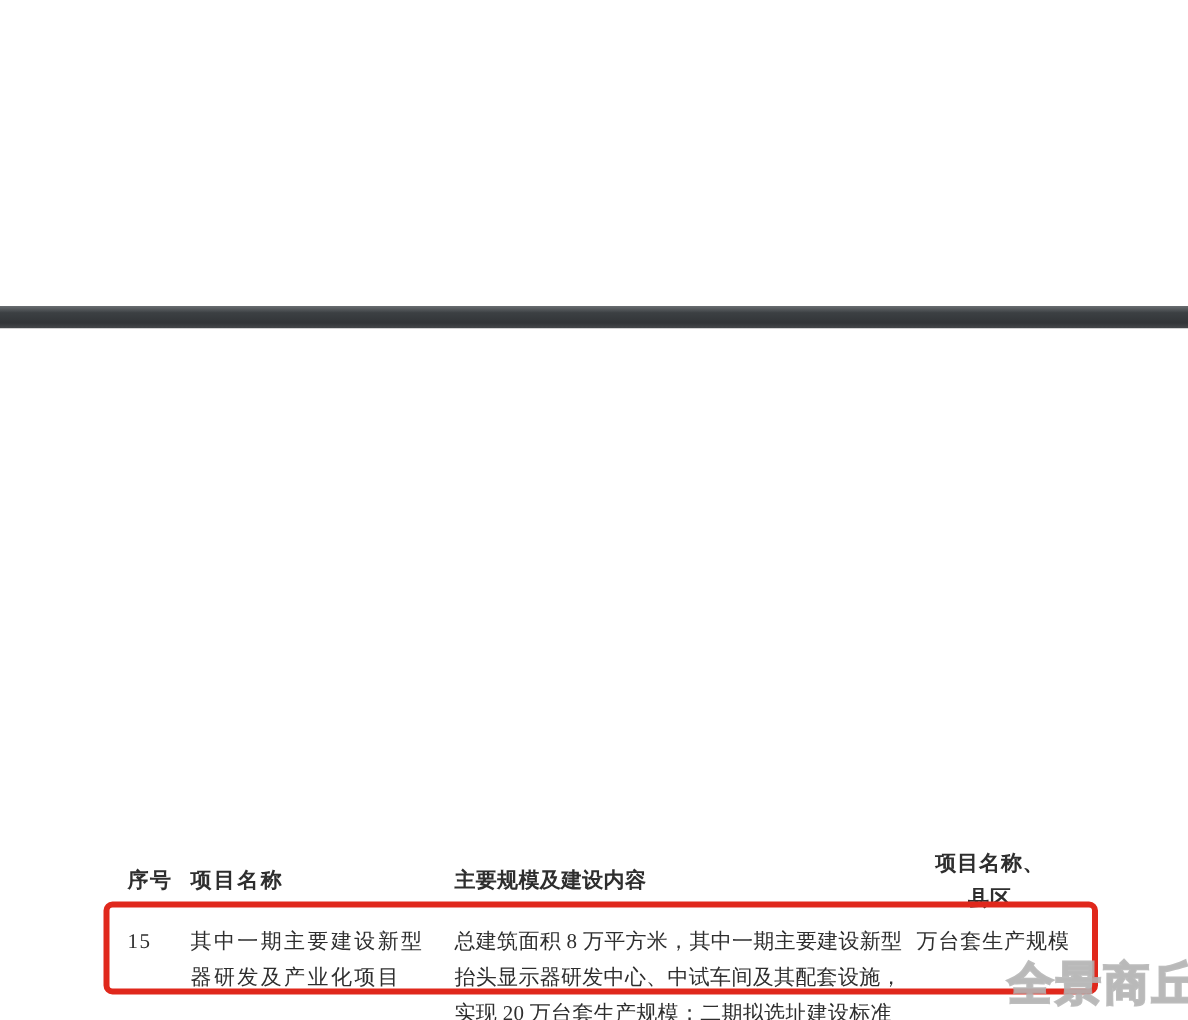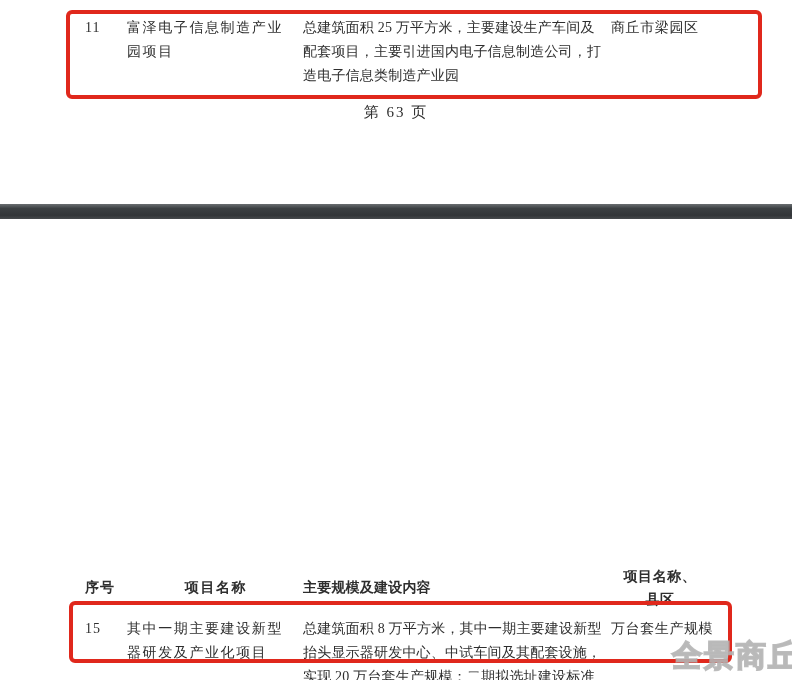--- a/index.html
+++ b/index.html
@@ -41,21 +41,21 @@
     white-space:pre;
     color:#2e2e2e;
   }
   .c-no{left:85px;width:34px;letter-spacing:1px;}
   .c-name{left:127px;width:178px;letter-spacing:1.6px;}
   .c-content{left:303px;width:302px;letter-spacing:0.2px;}
   .c-loc{left:611px;width:170px;letter-spacing:0.6px;}
 
   .thead .cell{font-weight:bold;}
   .thead .c-no{top:11px;}
-  .thead .c-name{top:11px;text-align:center;}
+  .thead .c-name{top:11px;}
   .thead .c-content{top:11px;}
   .thead .c-loc{left:600px;top:0;width:120px;text-align:center;line-height:23px;}
 
   .row11{top:16px;}
   .thead2{top:346px;}
   .row12{top:398px;}
   .row13{top:525px;}
   .row14{top:398px;} 
   .row14{top:617px;}
 
@@ -71,33 +71,20 @@
     color:rgba(196,196,196,0.45);
     -webkit-text-stroke:1.6px rgba(178,178,178,0.85);
     white-space:pre;
   }
 </style>
 </head>
 <body>
 
 <div class="canvas">
 
-  <section class="page page1">
-    <div class="trow row11">
-      <div class="cell c-no">11</div>
-      <div class="cell c-name">富泽电子信息制造产业
-园项目</div>
-      <div class="cell c-content">总建筑面积 25 万平方米，主要建设生产车间及
-配套项目，主要引进国内电子信息制造公司，打
-造电子信息类制造产业园</div>
-      <div class="cell c-loc">商丘市梁园区</div>
-    </div>
-    <div class="highlight-box box-top"></div>
-    <div class="page-number">第 63 页</div>
-  </section>
 
   <div class="separator"></div>
 
   <section class="page page2">
 
     <div class="thead thead2">
       <div class="cell c-no">序号</div>
       <div class="cell c-name">项目名称</div>
       <div class="cell c-content">主要规模及建设内容</div>
       <div class="cell c-loc">项目名称、

